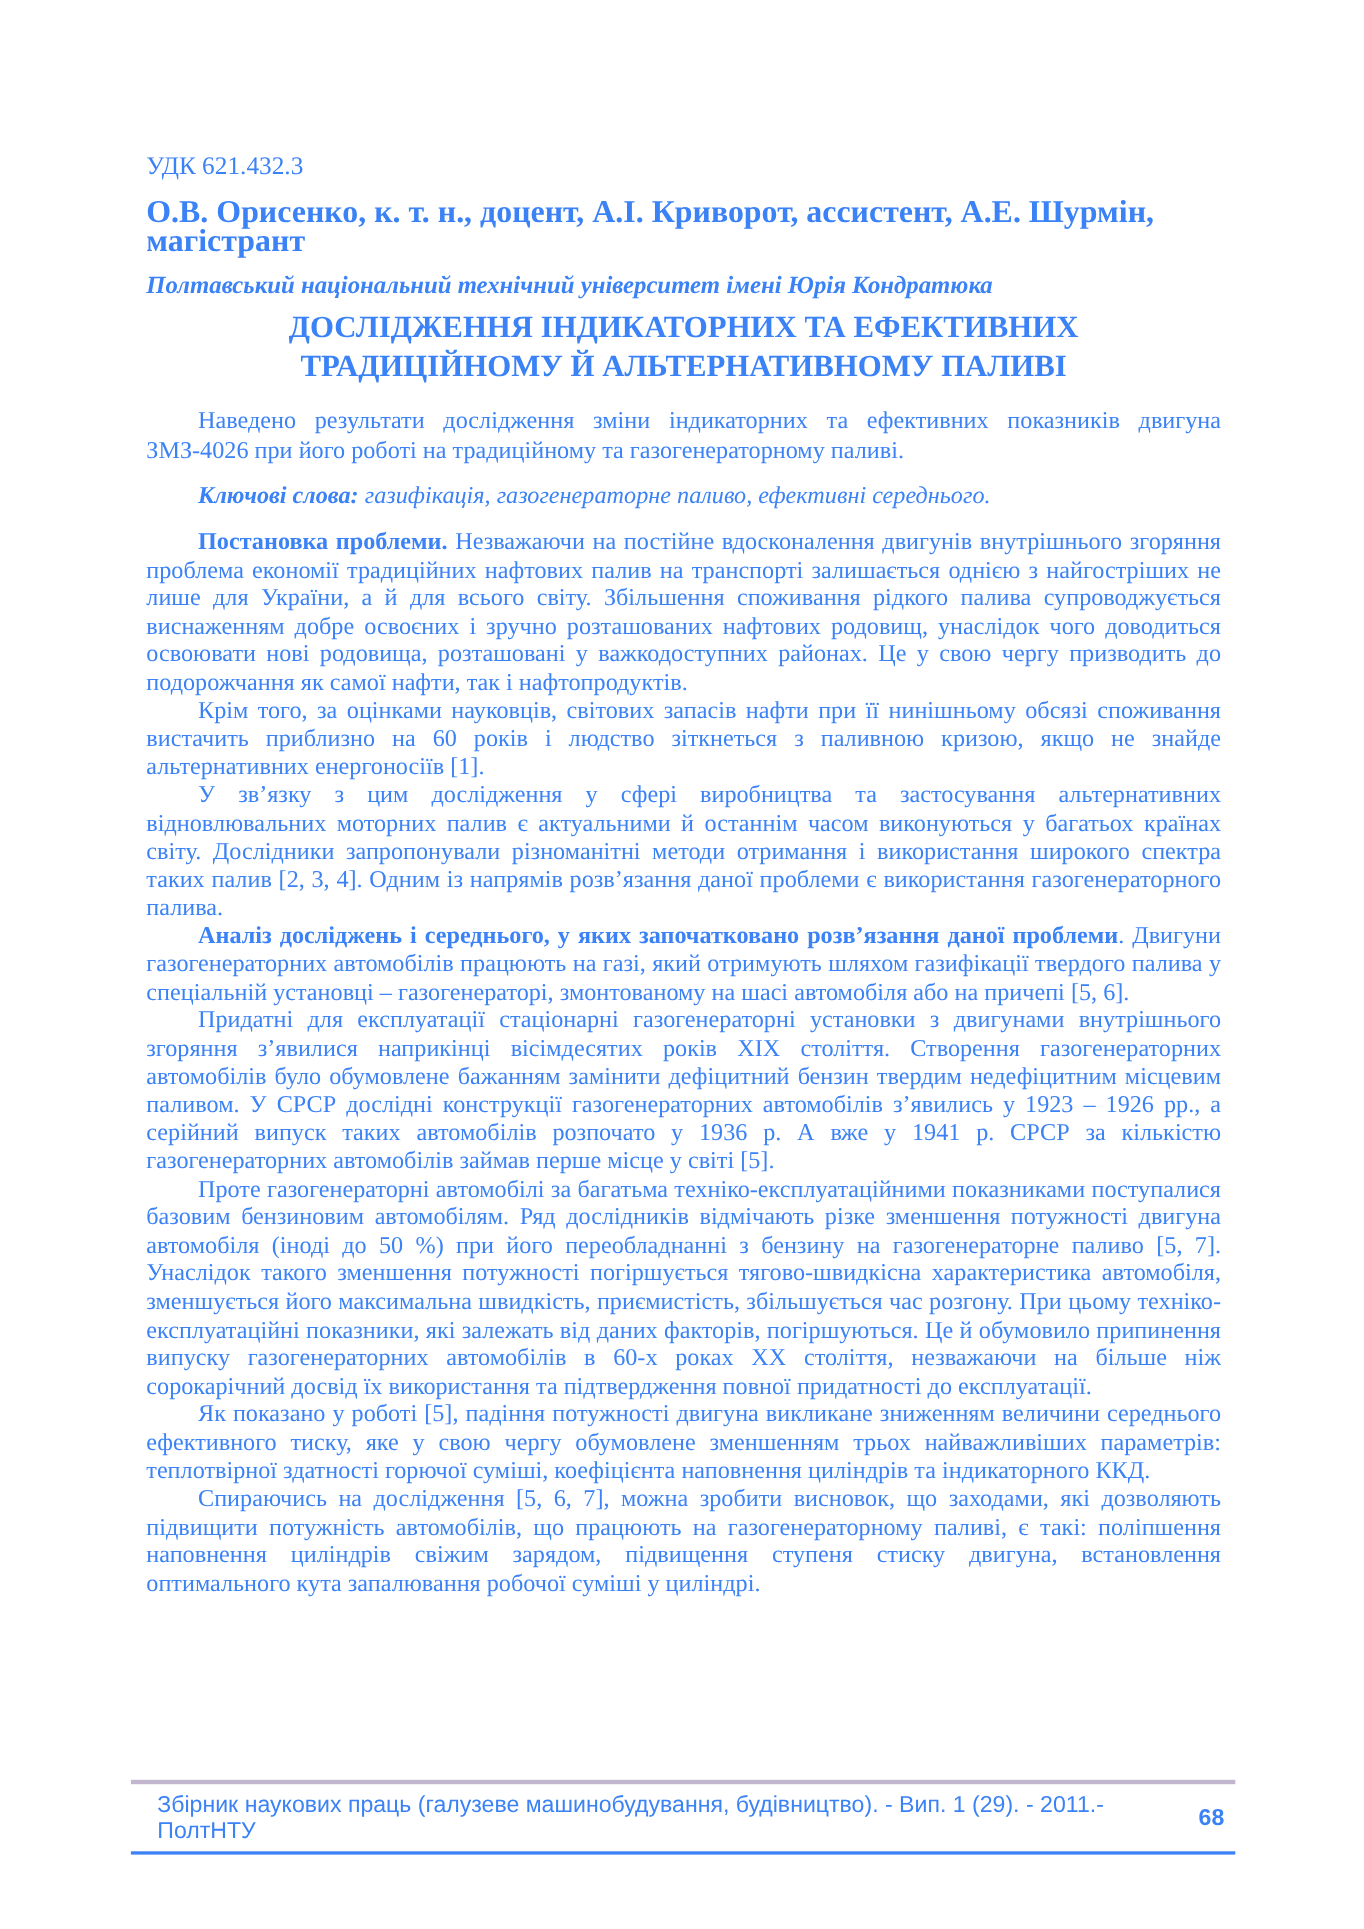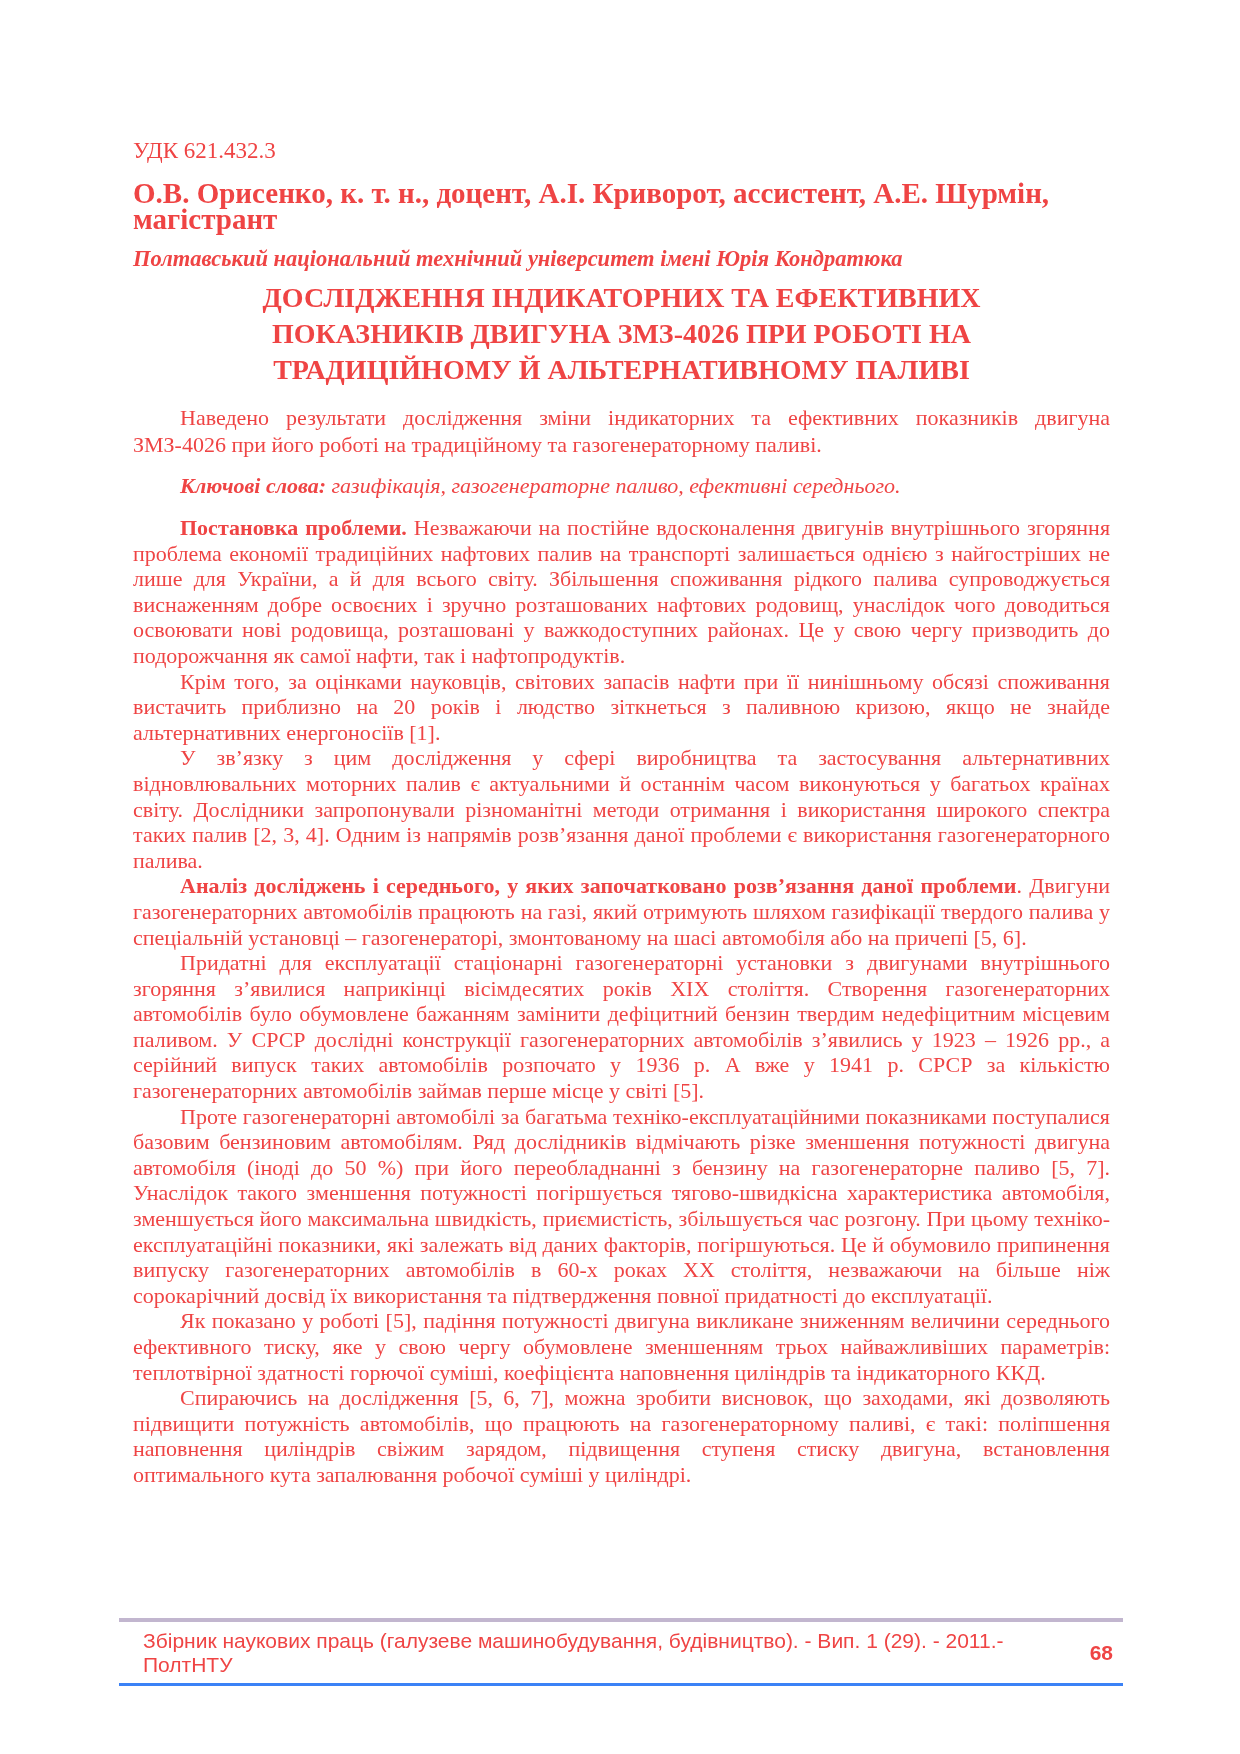--- a/index.html
+++ b/index.html
@@ -5,21 +5,21 @@
   html, body {
     margin: 0;
     padding: 0;
     background: #ffffff;
   }
   .page {
     position: relative;
     width: 1240px;
     height: 1754px;
     background: #ffffff;
-    color: #ef4444;
+    color: #3b82f6;
     font-family: "Liberation Serif", serif;
     overflow: hidden;
   }
   .content {
     position: absolute;
     left: 133px;
     top: 138px;
     width: 977px;
   }
   .udc {
@@ -99,31 +99,30 @@
   <div class="content">
 
     <p class="udc">УДК 621.432.3</p>
 
     <p class="byline">О.В. Орисенко, к. т. н., доцент, А.І. Криворот, ассистент, А.Е. Шурмін, магістрант</p>
 
     <p class="affiliation">Полтавський національний технічний університет імені Юрія Кондратюка</p>
 
     <div class="title">
       <div>ДОСЛІДЖЕННЯ ІНДИКАТОРНИХ ТА ЕФЕКТИВНИХ</div>
-      <div>ПОКАЗНИКІВ ДВИГУНА ЗМЗ-4026 ПРИ РОБОТІ НА</div>
       <div>ТРАДИЦІЙНОМУ Й АЛЬТЕРНАТИВНОМУ ПАЛИВІ</div>
     </div>
 
     <p class="abstract">Наведено результати дослідження зміни індикаторних та ефективних показників двигуна ЗМЗ-4026 при його роботі на традиційному та газогенераторному паливі.</p>
 
     <p class="keywords"><span class="kw-label">Ключові слова:</span><span> газифікація, газогенераторне паливо, ефективні середнього.</span></p>
 
     <div class="body-text">
       <p><span class="lead">Постановка проблеми.</span><span> Незважаючи на постійне вдосконалення двигунів внутрішнього згоряння проблема економії традиційних нафтових палив на транспорті залишається однією з найгостріших не лише для України, а й для всього світу. Збільшення споживання рідкого палива супроводжується виснаженням добре освоєних і зручно розташованих нафтових родовищ, унаслідок чого доводиться освоювати нові родовища, розташовані у важкодоступних районах. Це у свою чергу призводить до подорожчання як самої нафти, так і нафтопродуктів.</span></p>
-      <p><span class="lead"></span><span>Крім того, за оцінками науковців, світових запасів нафти при її нинішньому обсязі споживання вистачить приблизно на 20 років і людство зіткнеться з паливною кризою, якщо не знайде альтернативних енергоносіїв [1].</span></p>
+      <p><span class="lead"></span><span>Крім того, за оцінками науковців, світових запасів нафти при її нинішньому обсязі споживання вистачить приблизно на 60 років і людство зіткнеться з паливною кризою, якщо не знайде альтернативних енергоносіїв [1].</span></p>
       <p><span class="lead"></span><span>У зв’язку з цим дослідження у сфері виробництва та застосування альтернативних відновлювальних моторних палив є актуальними й останнім часом виконуються у багатьох країнах світу. Дослідники запропонували різноманітні методи отримання і використання широкого спектра таких палив [2, 3, 4]. Одним із напрямів розв’язання даної проблеми є використання газогенераторного палива.</span></p>
       <p><span class="lead">Аналіз досліджень і середнього, у яких започатковано розв’язання даної проблеми</span><span>. Двигуни газогенераторних автомобілів працюють на газі, який отримують шляхом газифікації твердого палива у спеціальній установці – газогенераторі, змонтованому на шасі автомобіля або на причепі [5, 6].</span></p>
       <p><span class="lead"></span><span>Придатні для експлуатації стаціонарні газогенераторні установки з двигунами внутрішнього згоряння з’явилися наприкінці вісімдесятих років XIX століття. Створення газогенераторних автомобілів було обумовлене бажанням замінити дефіцитний бензин твердим недефіцитним місцевим паливом. У СРСР дослідні конструкції газогенераторних автомобілів з’явились у 1923 – 1926 рр., а серійний випуск таких автомобілів розпочато у 1936 р. А вже у 1941 р. СРСР за кількістю газогенераторних автомобілів займав перше місце у світі [5].</span></p>
       <p><span class="lead"></span><span>Проте газогенераторні автомобілі за багатьма техніко-експлуатаційними показниками поступалися базовим бензиновим автомобілям. Ряд дослідників відмічають різке зменшення потужності двигуна автомобіля (іноді до 50 %) при його переобладнанні з бензину на газогенераторне паливо [5, 7]. Унаслідок такого зменшення потужності погіршується тягово-швидкісна характеристика автомобіля, зменшується його максимальна швидкість, приємистість, збільшується час розгону. При цьому техніко-експлуатаційні показники, які залежать від даних факторів, погіршуються. Це й обумовило припинення випуску газогенераторних автомобілів в 60-х роках ХХ століття, незважаючи на більше ніж сорокарічний досвід їх використання та підтвердження повної придатності до експлуатації.</span></p>
       <p><span class="lead"></span><span>Як показано у роботі [5], падіння потужності двигуна викликане зниженням величини середнього ефективного тиску, яке у свою чергу обумовлене зменшенням трьох найважливіших параметрів: теплотвірної здатності горючої суміші, коефіцієнта наповнення циліндрів та індикаторного ККД.</span></p>
       <p><span class="lead"></span><span>Спираючись на дослідження [5, 6, 7], можна зробити висновок, що заходами, які дозволяють підвищити потужність автомобілів, що працюють на газогенераторному паливі, є такі: поліпшення наповнення циліндрів свіжим зарядом, підвищення ступеня стиску двигуна, встановлення оптимального кута запалювання робочої суміші у циліндрі.</span></p>
     </div>
 
   </div>
 

